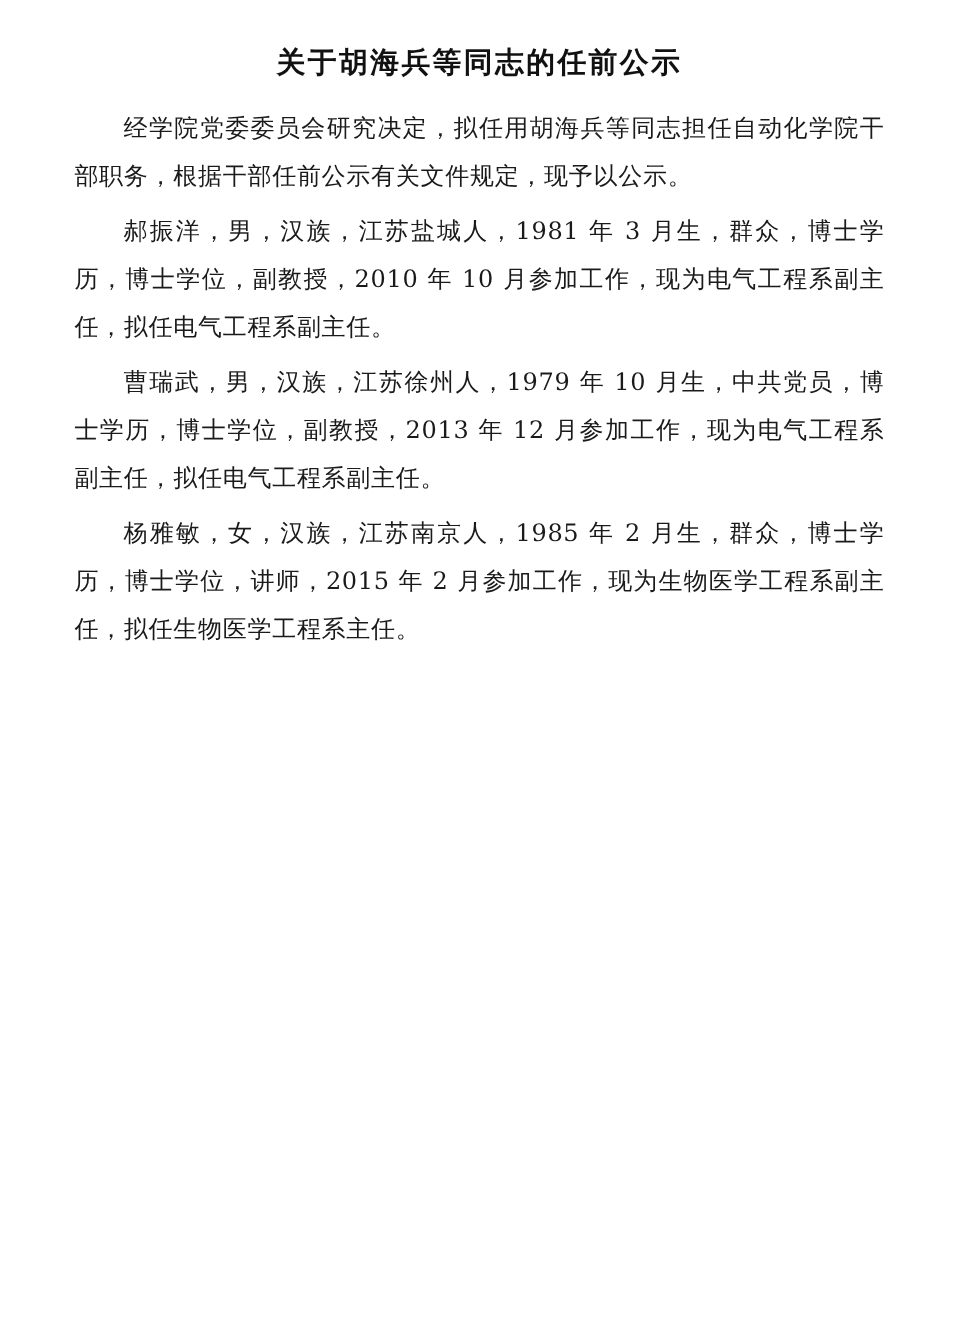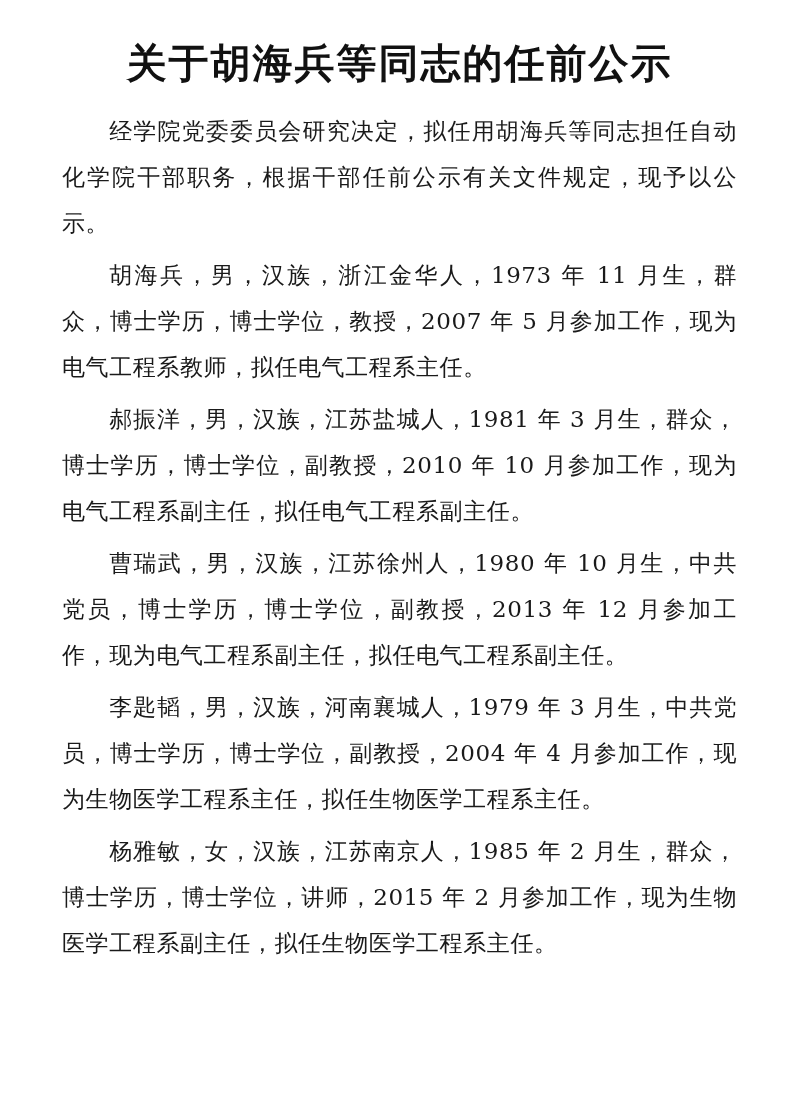--- a/index.html
+++ b/index.html
@@ -17,48 +17,46 @@
   .page {
     width: 799px;
     height: 1115px;
     box-sizing: border-box;
     padding: 28px 62px 20px 62px;
     background: #ffffff;
     position: relative;
   }
   .doc-title {
     text-align: center;
-    font-size: 40px;
+    font-size: 24px;
     font-weight: bold;
     letter-spacing: 2px;
     line-height: 1.35;
     margin: 8px 0 18px 0;
     color: #111111;
     font-family: "DejaVu Serif", "Liberation Serif", serif;
   }
   .para {
-    font-size: 23px;
+    font-size: 20px;
     line-height: 2.0;
     text-align: justify;
     text-justify: inter-ideograph;
     text-indent: 2.05em;
     margin: 0 0 6px 0;
     letter-spacing: 0.6px;
     color: #1a1a1a;
     word-break: break-all;
   }
   .para:last-child {
     margin-bottom: 0;
   }
 </style>
 </head>
 <body>
 
 <div class="page">
   <h1 class="doc-title">关于胡海兵等同志的任前公示</h1>
 
   <p class="para">经学院党委委员会研究决定，拟任用胡海兵等同志担任自动化学院干部职务，根据干部任前公示有关文件规定，现予以公示。</p>
-  <p class="para">胡海兵，男，汉族，浙江金华人，1973 年 11 月生，群众，博士学历，博士学位，教授，2007 年 5 月参加工作，现为电气工程系教师，拟任电气工程系主任。</p>
   <p class="para">郝振洋，男，汉族，江苏盐城人，1981 年 3 月生，群众，博士学历，博士学位，副教授，2010 年 10 月参加工作，现为电气工程系副主任，拟任电气工程系副主任。</p>
-  <p class="para">曹瑞武，男，汉族，江苏徐州人，1980 年 10 月生，中共党员，博士学历，博士学位，副教授，2013 年 12 月参加工作，现为电气工程系副主任，拟任电气工程系副主任。</p>
-  <p class="para">李匙韬，男，汉族，河南襄城人，1979 年 3 月生，中共党员，博士学历，博士学位，副教授，2004 年 4 月参加工作，现为生物医学工程系主任，拟任生物医学工程系主任。</p>
+  <p class="para">曹瑞武，男，汉族，江苏徐州人，1979 年 10 月生，中共党员，博士学历，博士学位，副教授，2013 年 12 月参加工作，现为电气工程系副主任，拟任电气工程系副主任。</p>
   <p class="para">杨雅敏，女，汉族，江苏南京人，1985 年 2 月生，群众，博士学历，博士学位，讲师，2015 年 2 月参加工作，现为生物医学工程系副主任，拟任生物医学工程系主任。</p>
 </div>
 
 </body></html>

